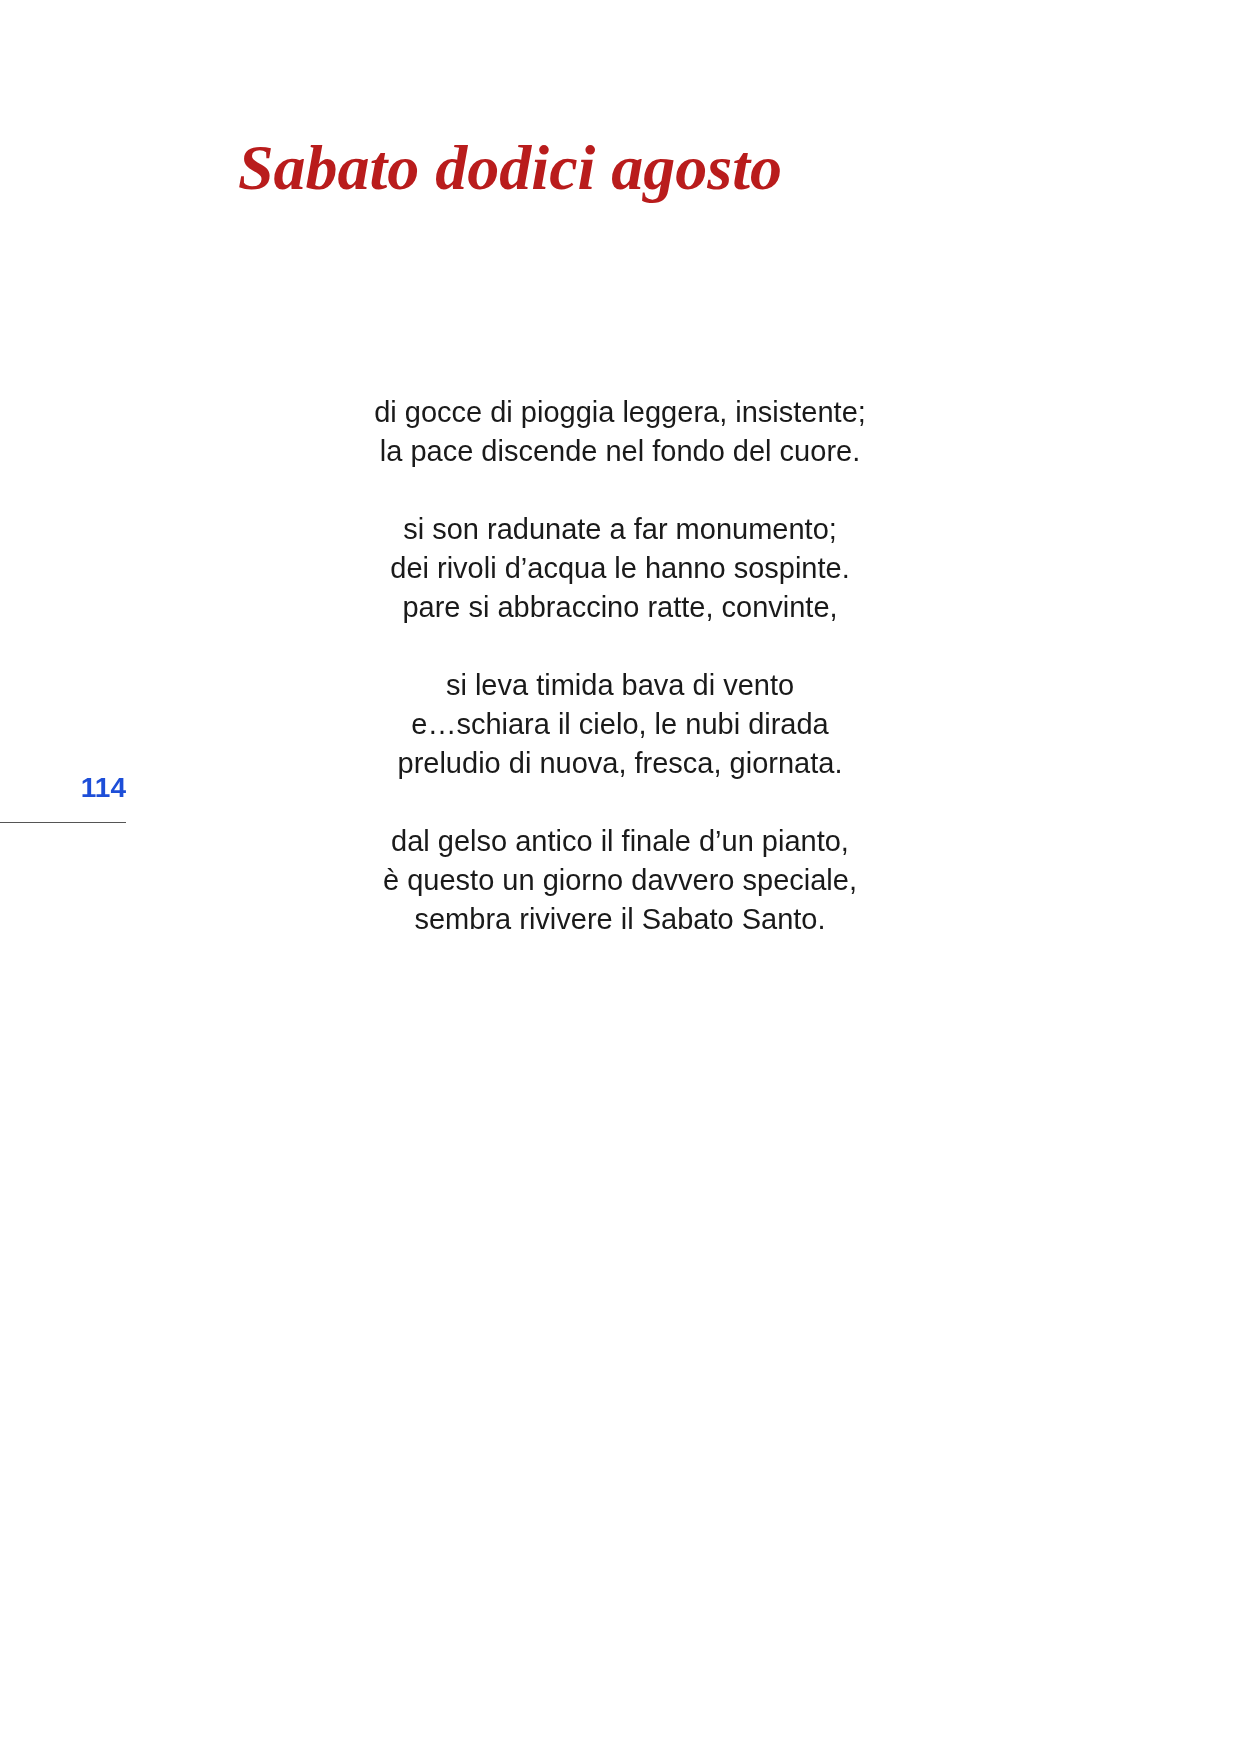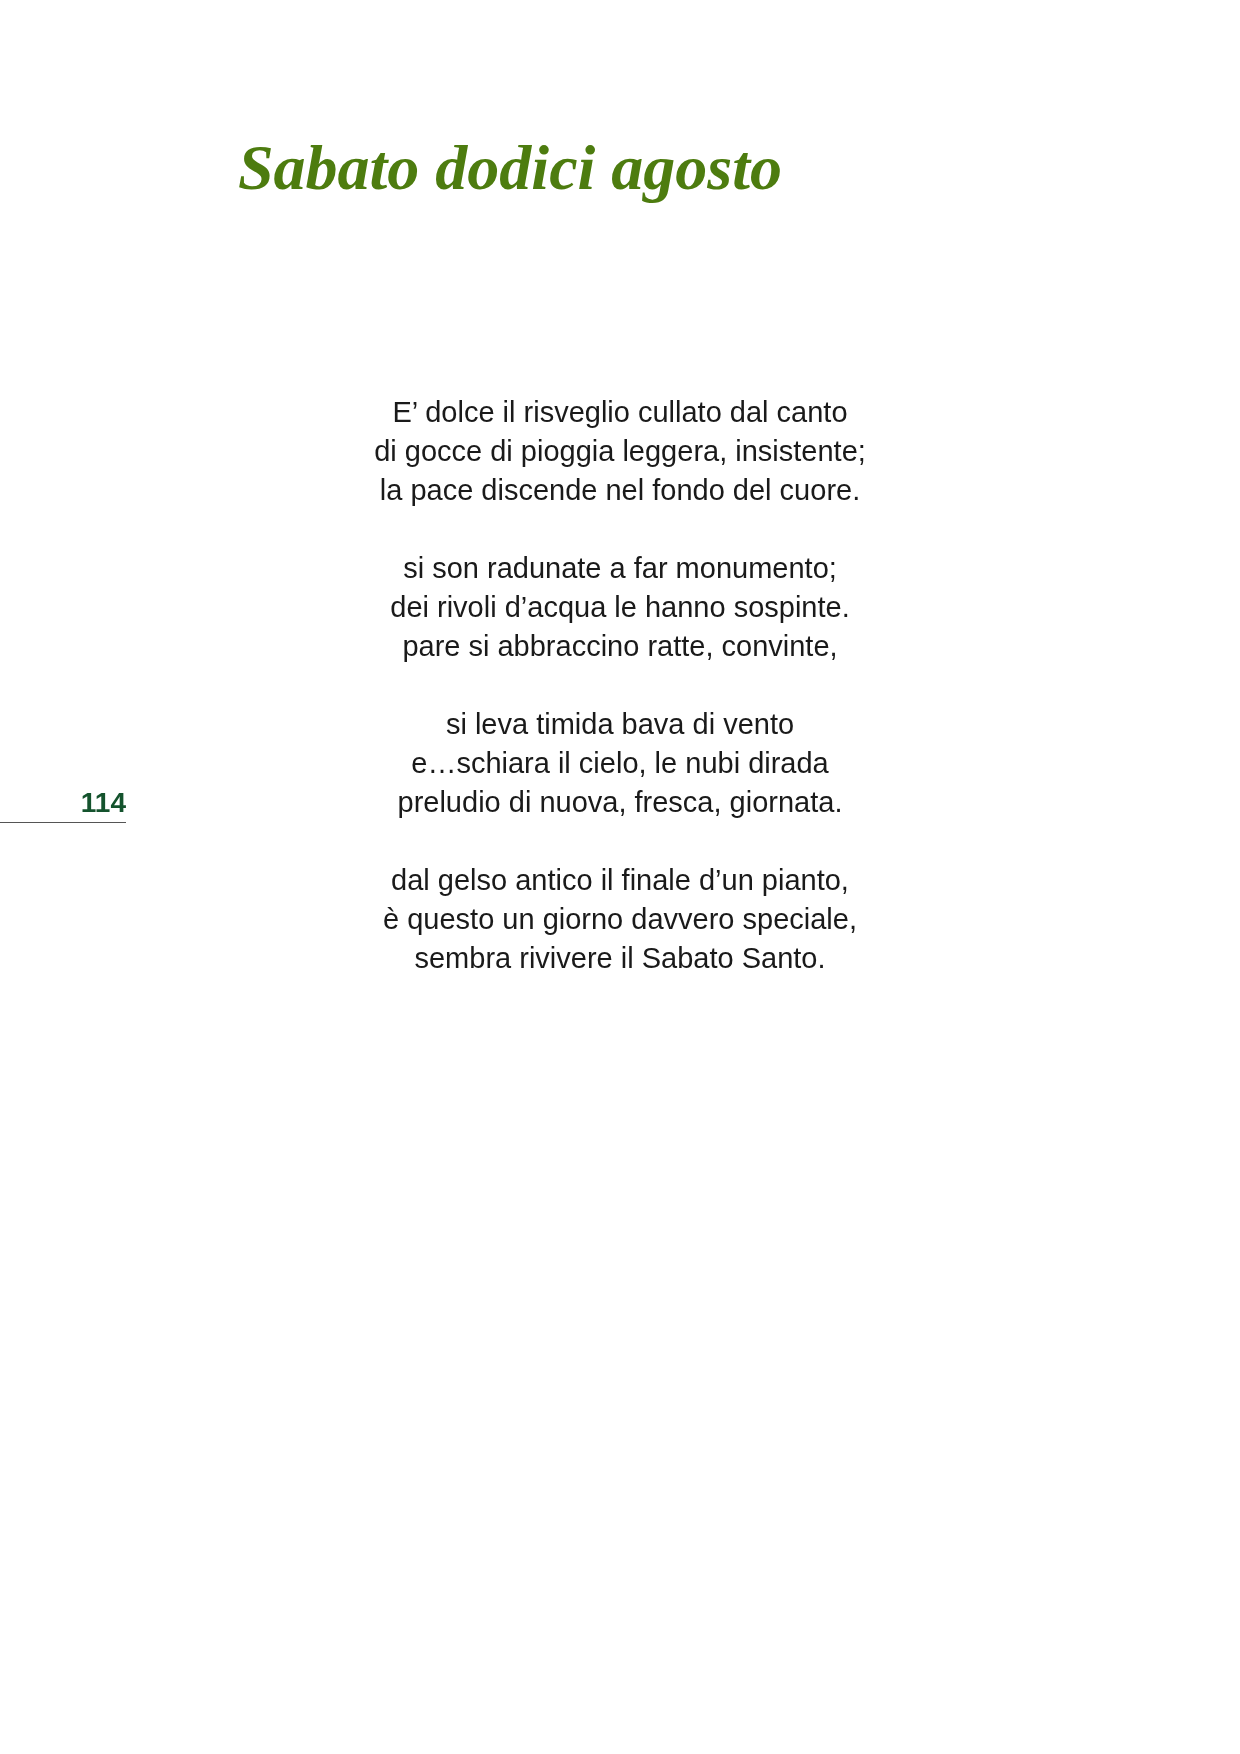--- a/index.html
+++ b/index.html
@@ -19,21 +19,21 @@
       top: 118px;
       left: 0;
       width: 1020px;
       text-align: center;
       font-family: "Liberation Serif", "DejaVu Serif", serif;
       font-style: italic;
       font-weight: bold;
       font-size: 64px;
       line-height: 100px;
       letter-spacing: 0px;
-      color: #4d7c0f;
+      color: #b91c1c;
       margin: 0;
     }
     .poem {
       position: absolute;
       top: 393px;
       left: 280px;
       width: 680px;
       text-align: center;
       font-family: "Liberation Sans", "DejaVu Sans", sans-serif;
       font-size: 29px;
@@ -50,40 +50,38 @@
     .page-number {
       position: absolute;
       top: 770px;
       left: 0;
       width: 126px;
       text-align: right;
       font-family: "Liberation Sans", "DejaVu Sans", sans-serif;
       font-weight: bold;
       font-size: 28px;
       line-height: 36px;
-      color: #14532d;
-      margin-top: 15px;
+      color: #1d4ed8;
     }
     .page-rule {
       position: absolute;
       top: 822px;
       left: 0;
       width: 126px;
       height: 0;
       border-top: 1.5px solid #555555;
     }
   </style>
 </head>
 <body>
 
 <h1 class="title">Sabato dodici agosto</h1>
 
 <div class="poem">
   <div class="stanza">
-    <span class="line">E’ dolce il risveglio cullato dal canto</span>
     <span class="line">di gocce di pioggia leggera, insistente;</span>
     <span class="line">la pace discende nel fondo del cuore.</span>
   </div>
   <div class="stanza">
     <span class="line">si son radunate a far monumento;</span>
     <span class="line">dei rivoli d’acqua le hanno sospinte.</span>
     <span class="line">pare si abbraccino ratte, convinte,</span>
   </div>
   <div class="stanza">
     <span class="line">si leva timida bava di vento</span>

